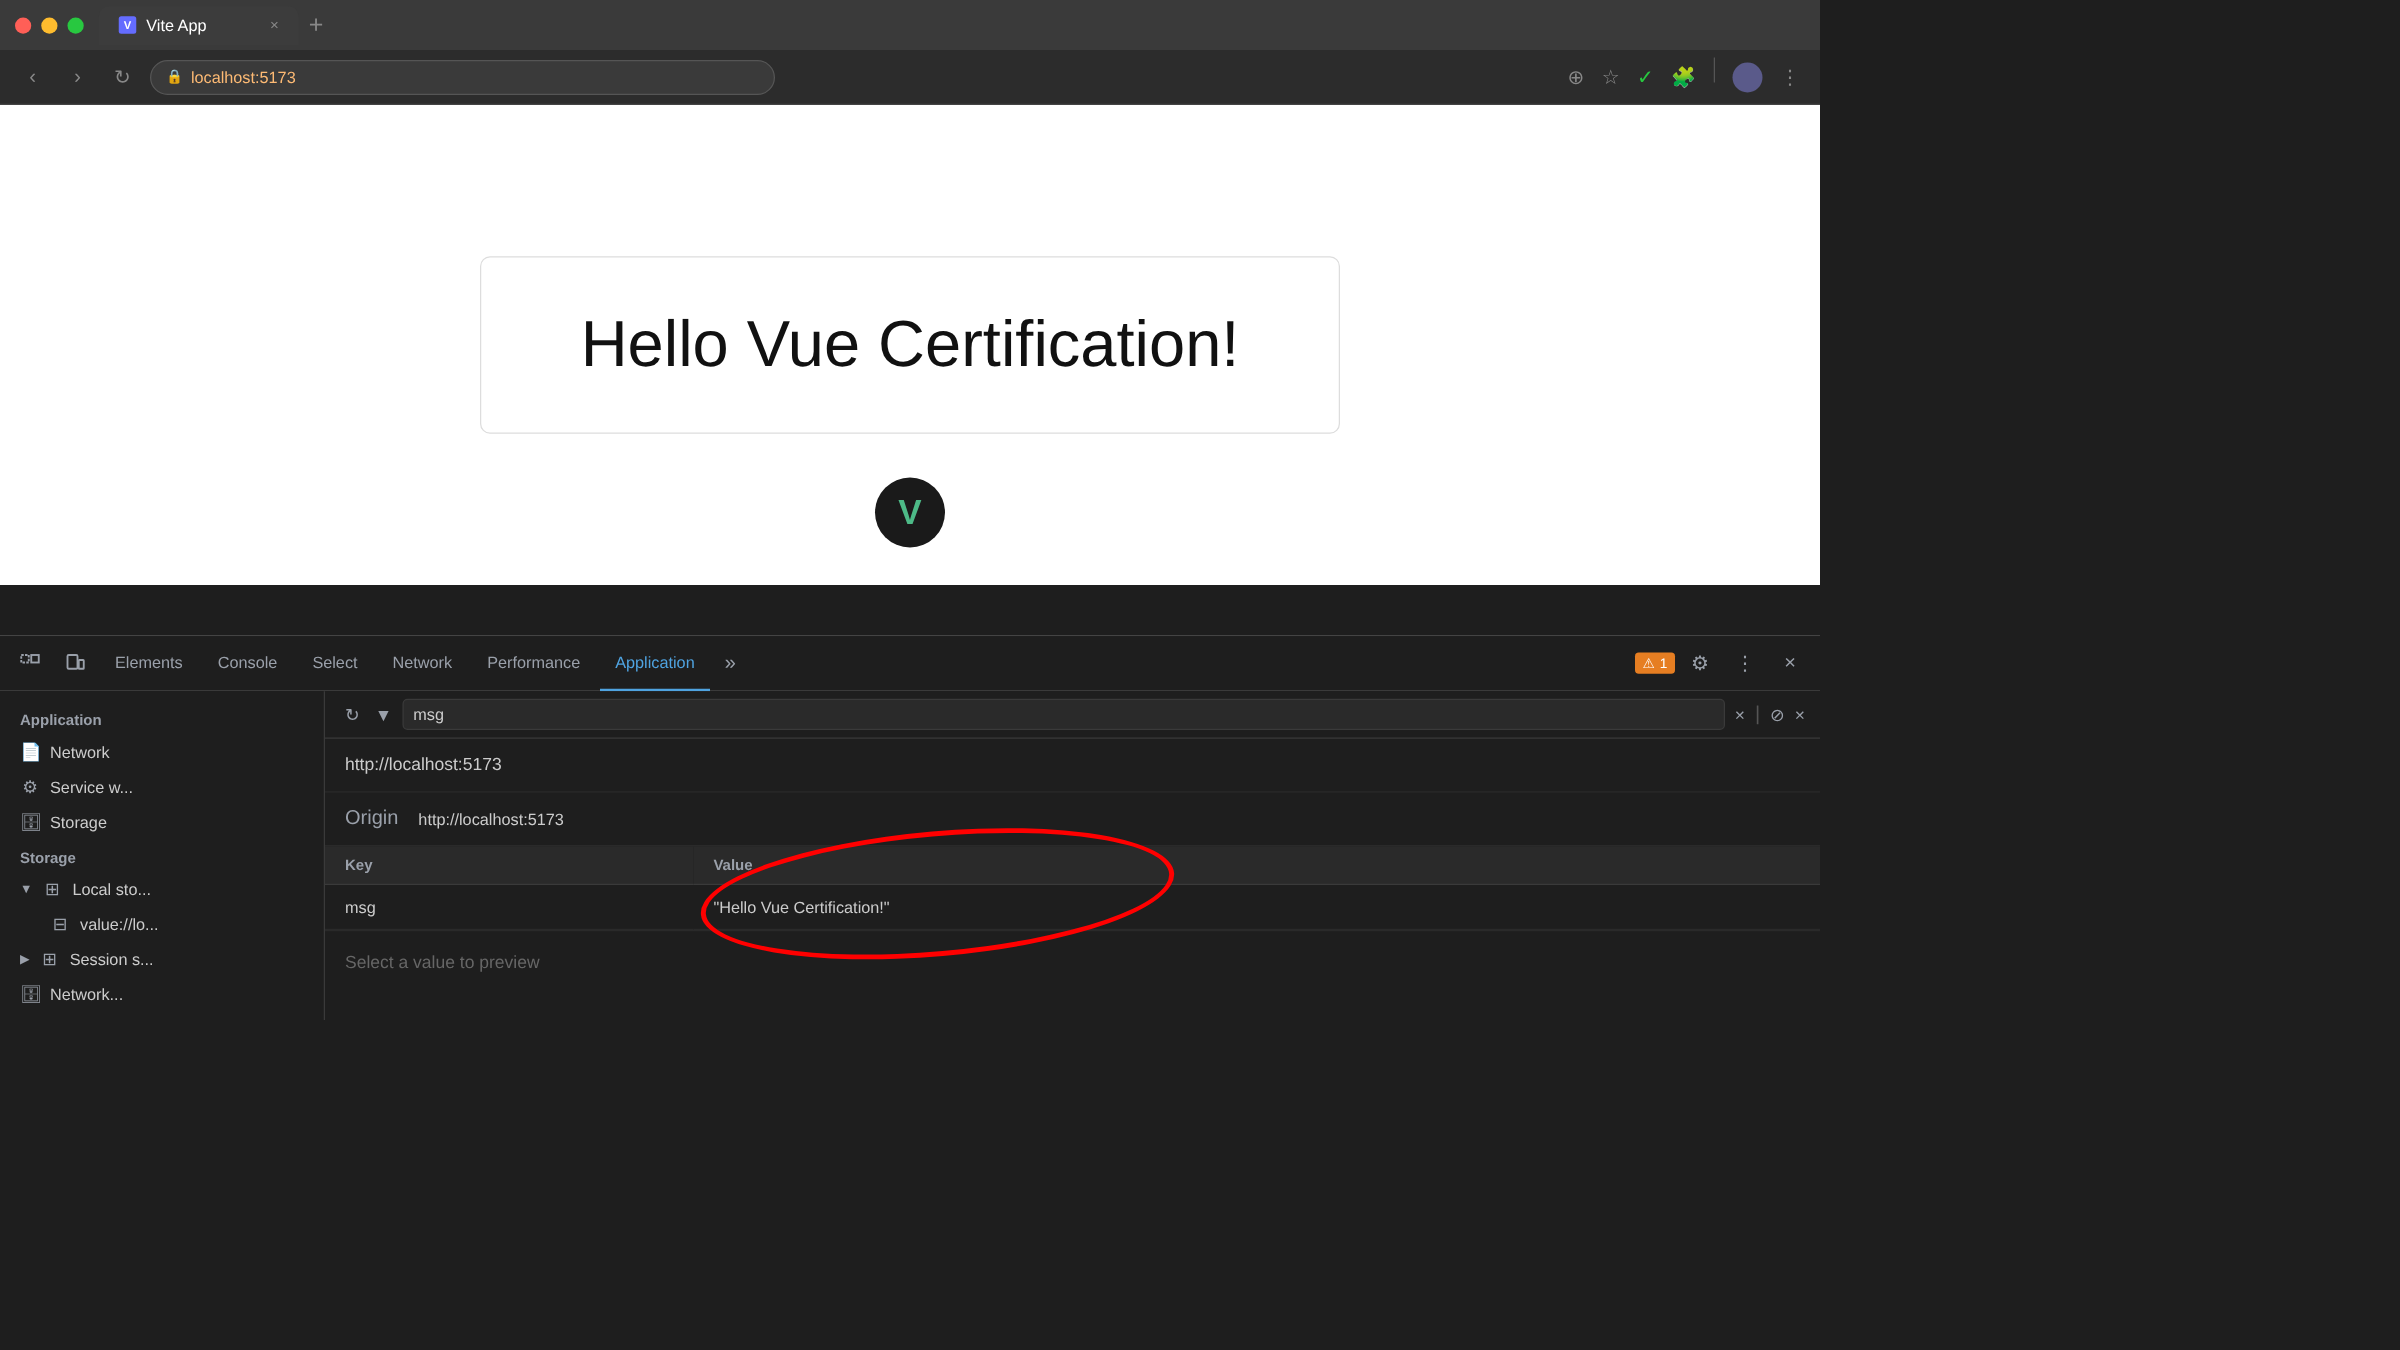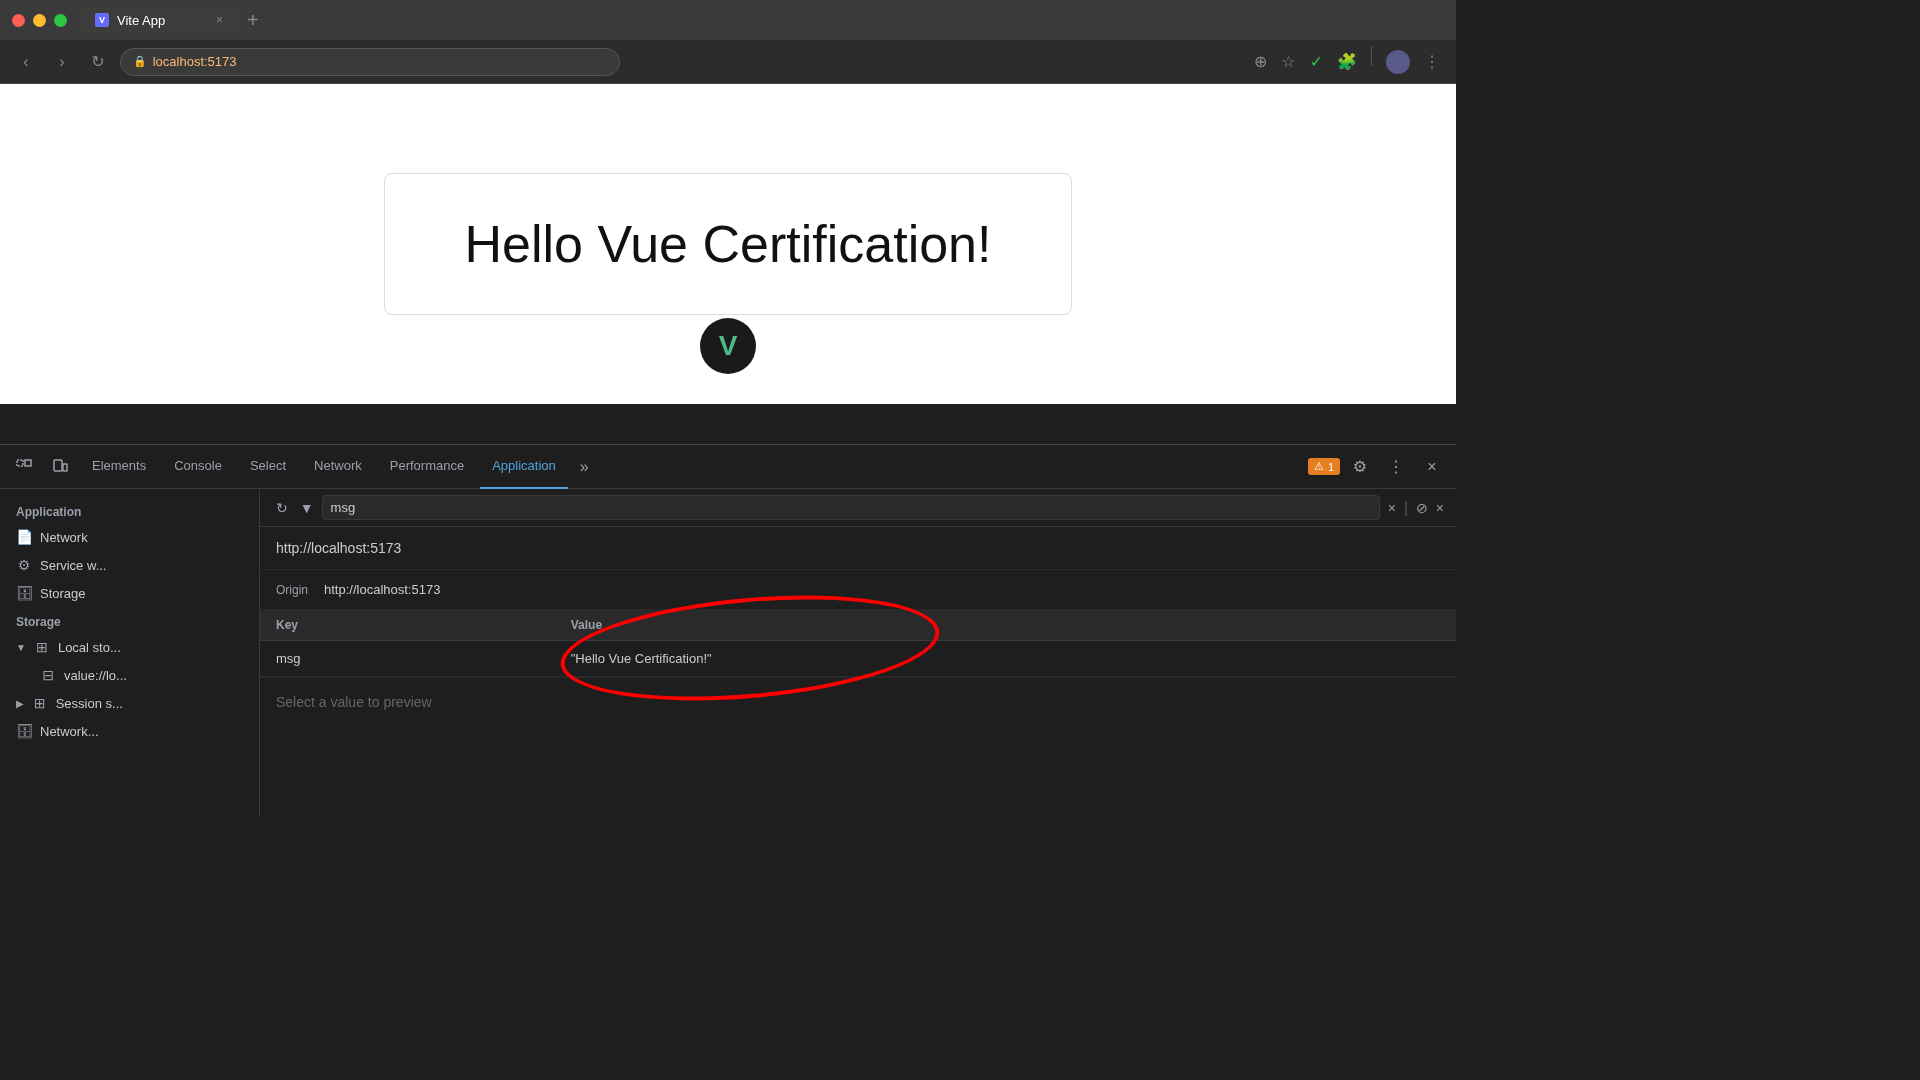--- a/index.html
+++ b/index.html
@@ -21,21 +21,21 @@
     .tab-new { background: none; border: none; color: #888; font-size: 20px; cursor: pointer; padding: 4px 8px; }
 
     .address-bar { height: 44px; background: #2c2c2c; display: flex; align-items: center; padding: 0 12px; gap: 8px; border-bottom: 1px solid #444; }
     .nav-btn { background: none; border: none; color: #888; cursor: pointer; padding: 4px; font-size: 16px; width: 28px; height: 28px; display: flex; align-items: center; justify-content: center; }
     .url-bar { flex: 1; background: #3a3a3a; border: 1px solid #555; border-radius: 20px; height: 28px; display: flex; align-items: center; padding: 0 12px; gap: 6px; color: #ccc; font-size: 13px; max-width: 500px; }
     .url-bar-icon { color: #888; font-size: 11px; }
     .browser-actions { display: flex; gap: 6px; margin-left: auto; }
     .browser-action-btn { background: none; border: none; color: #888; cursor: pointer; font-size: 16px; padding: 4px; }
 
     
-    .browser-content { background: #fff; height: 320px; display: flex; align-items: center; justify-content: center; position: relative; }
+    .browser-content { background: #fff; height: 384px; display: flex; align-items: center; justify-content: center; position: relative; }
     .main-content-box { border: 1px solid #ddd; border-radius: 8px; padding: 40px 80px; }
     .main-heading { font-size: 52px; font-weight: 400; color: #111; }
     .vue-logo { position: absolute; bottom: 30px; left: 50%; transform: translateX(-50%); width: 56px; height: 56px; background: #1a1a1a; border-radius: 50%; display: flex; align-items: center; justify-content: center; }
     .vue-logo-v { color: #4DBA87; font-size: 28px; font-weight: bold; }
 
     
     .devtools { background: #1e1e1e; border-top: 1px solid #444; margin-top: 40px; }
     .devtools-toolbar { height: 44px; background: #1e1e1e; display: flex; align-items: center; padding: 0 8px; gap: 4px; border-bottom: 1px solid #3a3a3a; }
     .devtools-icon-btn { background: none; border: none; color: #9aa0aa; cursor: pointer; padding: 6px; border-radius: 4px; font-size: 16px; display: flex; align-items: center; justify-content: center; width: 32px; height: 32px; }
     .devtools-tab { background: none; border: none; color: #9aa0aa; cursor: pointer; padding: 8px 12px; font-size: 13px; border-bottom: 2px solid transparent; height: 44px; white-space: nowrap; }
@@ -58,21 +58,21 @@
     .filter-bar { display: flex; align-items: center; padding: 6px 12px; gap: 8px; border-bottom: 1px solid #3a3a3a; }
     .filter-btn { background: none; border: none; color: #9aa0aa; cursor: pointer; font-size: 14px; padding: 4px; }
     .filter-input { flex: 1; background: #2a2a2a; border: 1px solid #3a3a3a; border-radius: 4px; color: #ccc; padding: 4px 8px; font-size: 13px; outline: none; }
     .filter-clear-btn { background: none; border: none; color: #9aa0aa; cursor: pointer; font-size: 14px; }
     .filter-separator { color: #555; }
     .filter-block-btn { background: none; border: none; color: #9aa0aa; cursor: pointer; font-size: 14px; }
 
     .storage-url-row { padding: 12px 16px; border-bottom: 1px solid #2a2a2a; }
     .storage-url { color: #ccc; font-size: 14px; }
     .storage-origin-row { display: flex; align-items: center; padding: 12px 16px; border-bottom: 1px solid #2a2a2a; gap: 16px; }
-    .storage-origin-label { color: #9aa0aa; font-size: 12px; }
+    .storage-origin-label { color: #9aa0aa; font-size: 16px; }
     .storage-origin-value { color: #ccc; font-size: 13px; }
 
     .storage-table { width: 100%; border-collapse: collapse; }
     .storage-table th { background: #2a2a2a; color: #9aa0aa; font-size: 12px; font-weight: 600; padding: 8px 16px; text-align: left; border-bottom: 1px solid #3a3a3a; }
     .storage-table td { color: #ccc; font-size: 13px; padding: 10px 16px; border-bottom: 1px solid #2a2a2a; }
 
     
     .red-circle-container { position: relative; }
     .red-circle {
       position: absolute;

